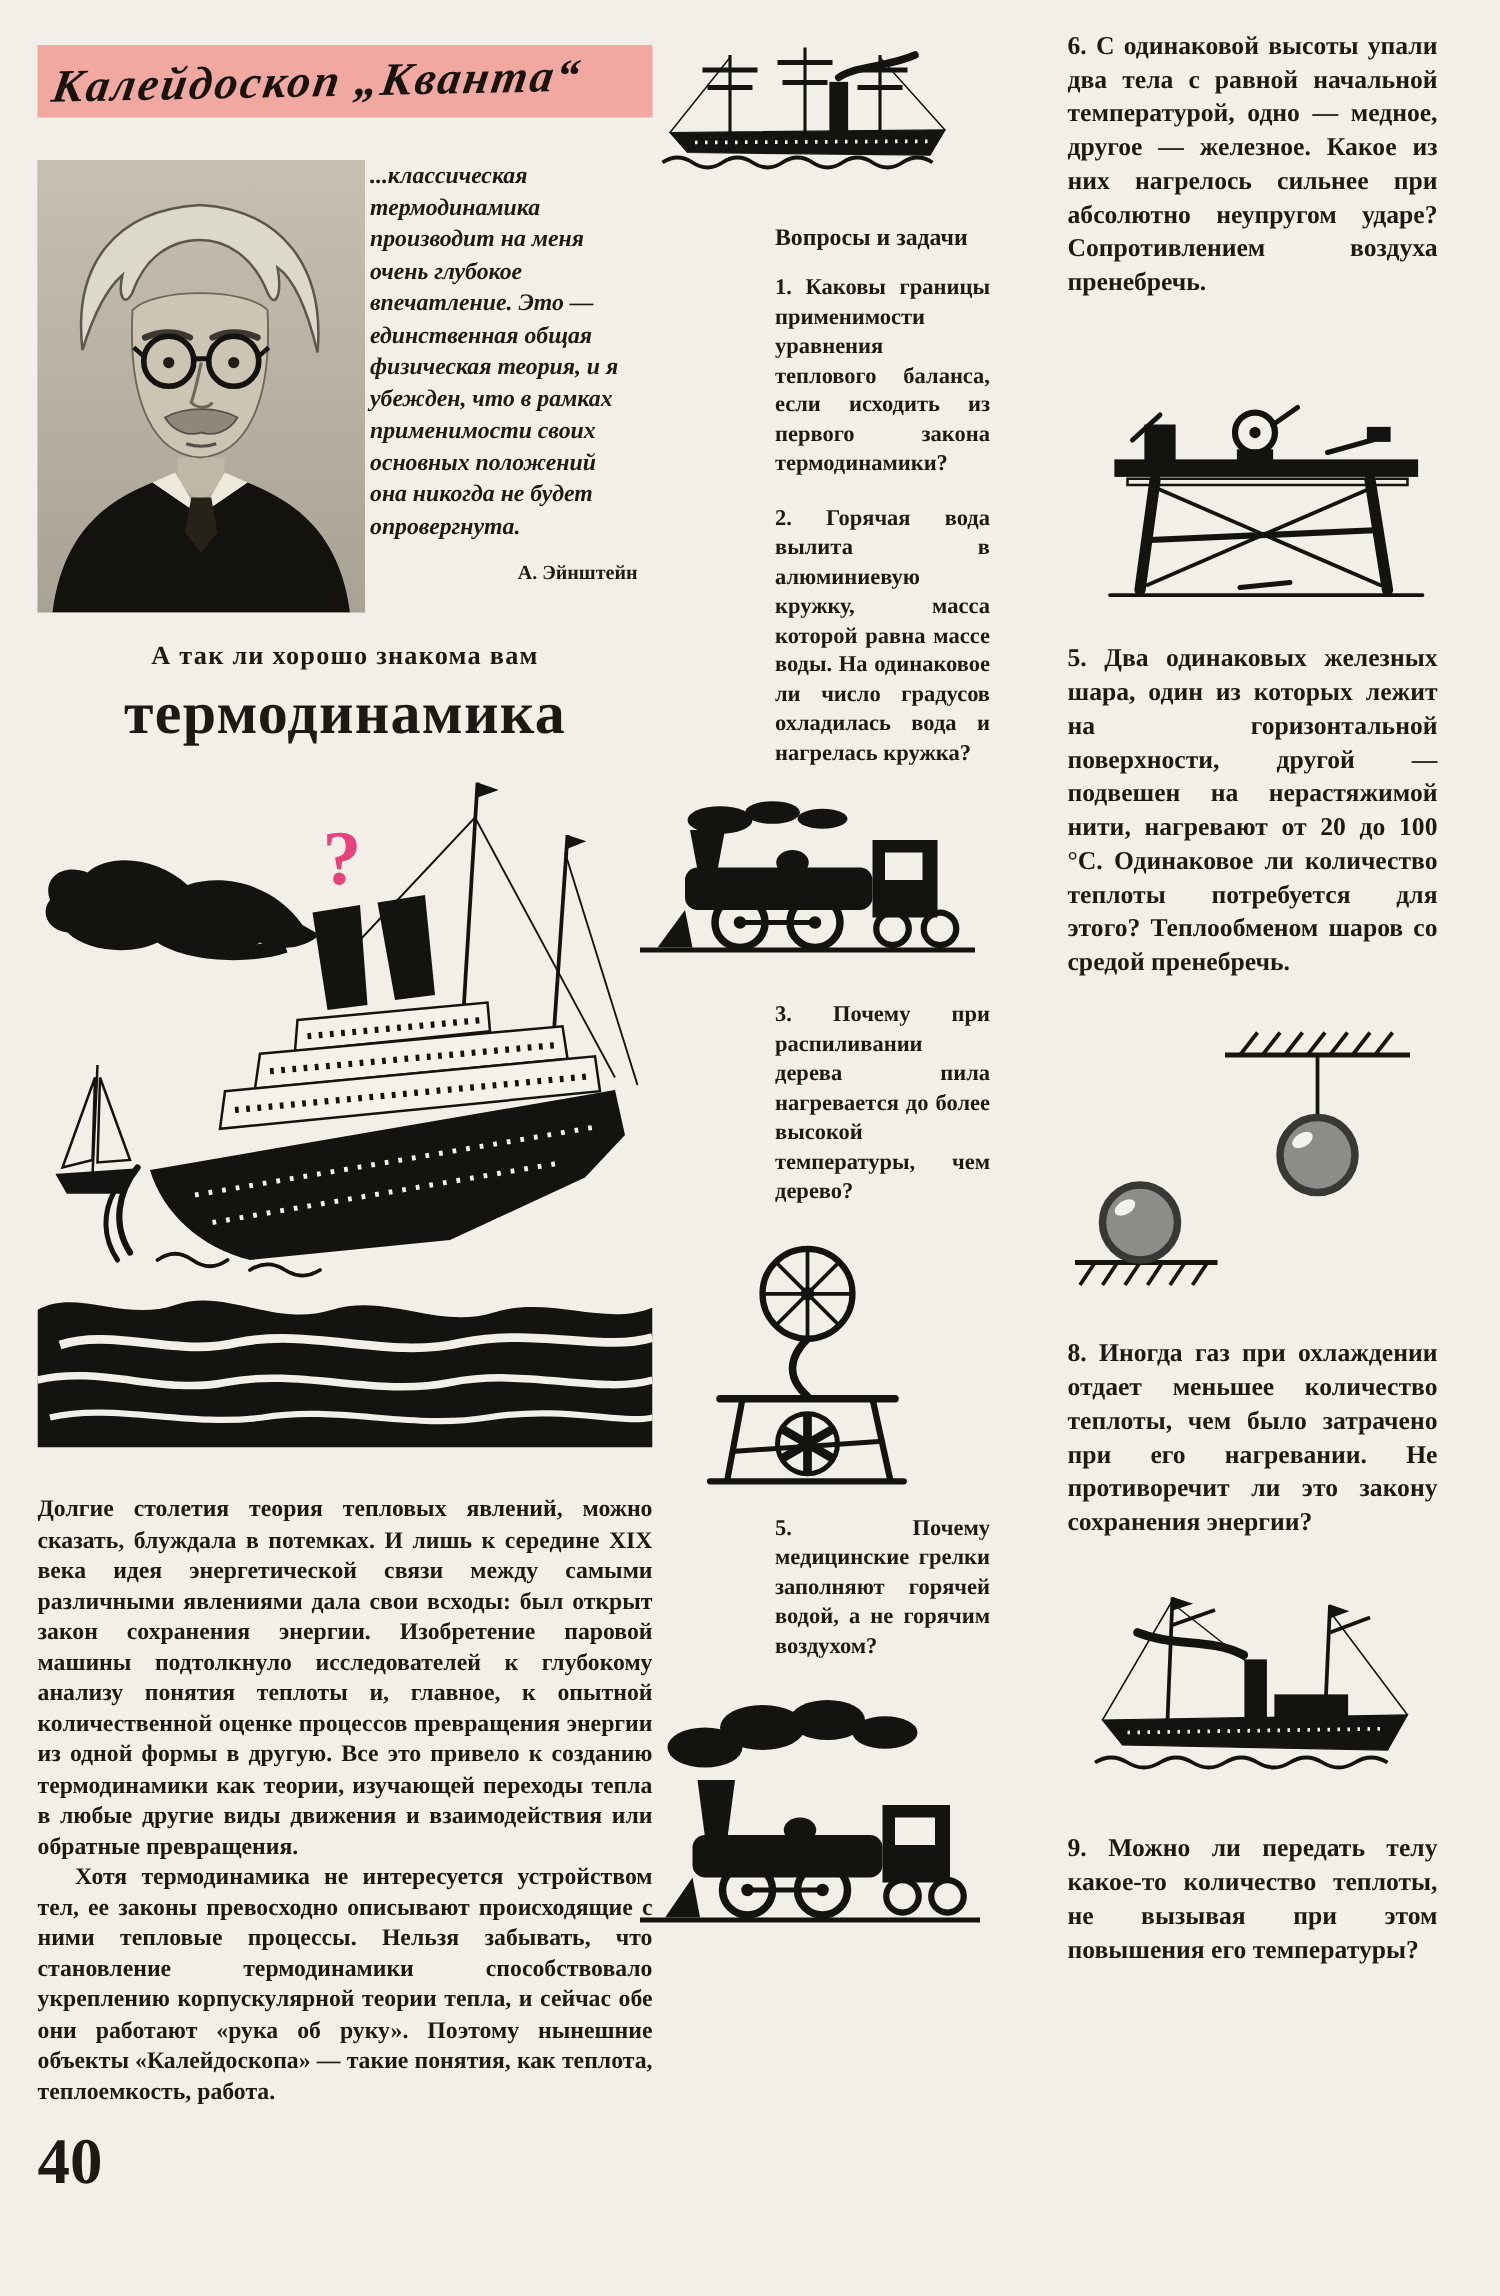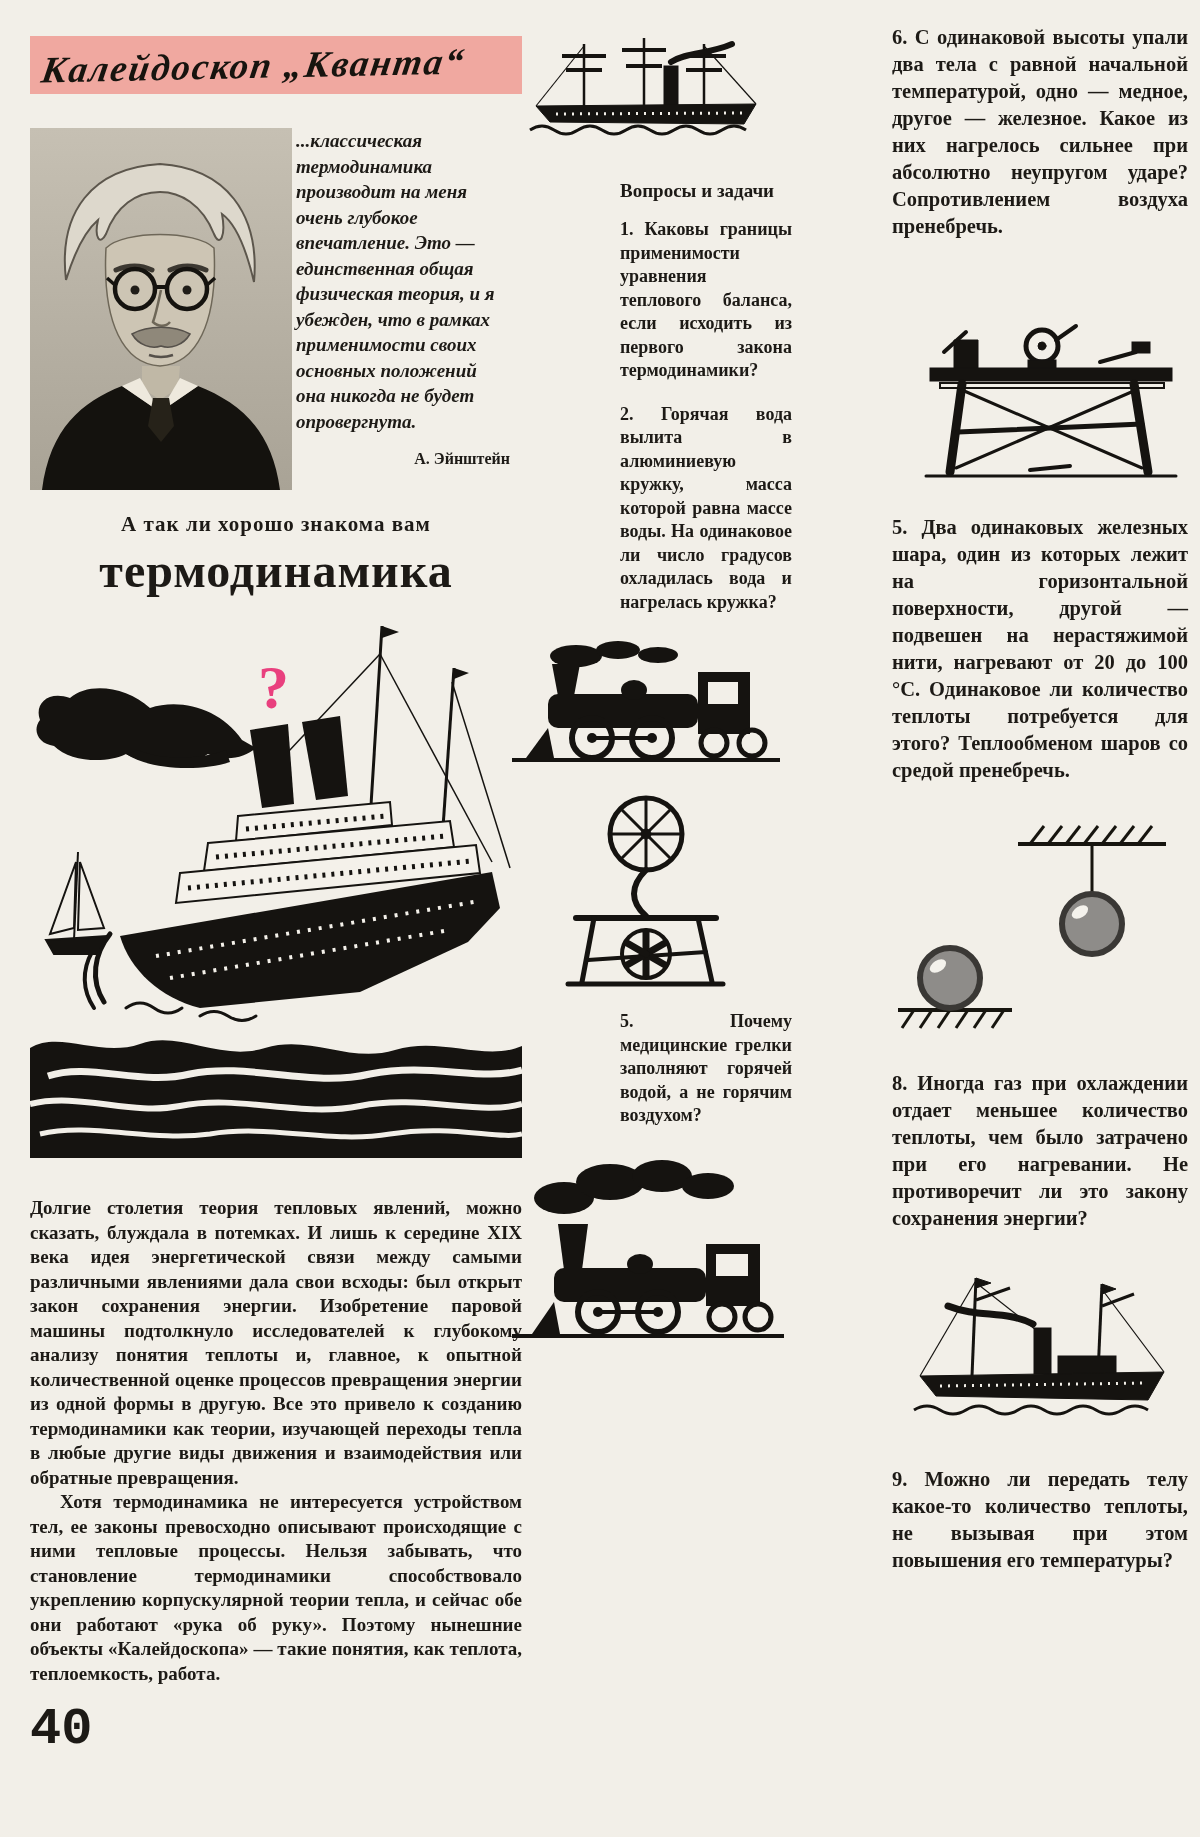--- a/index.html
+++ b/index.html
@@ -4,21 +4,21 @@
 <style>
   html,body{margin:0;padding:0;background:#d8d4cc;}
   .page{
     position:relative;width:1200px;height:1837px;margin:0 auto;
     background:#f2efe8;overflow:hidden;color:#1d1a16;
     font-family:"Liberation Serif","DejaVu Serif",serif;
   }
   
   .col-left{position:absolute;left:30px;top:36px;width:492px;}
   .col-mid{position:absolute;left:512px;top:30px;width:278px;}
-  .col-right{position:absolute;left:892px;top:24px;width:298px;}
+  .col-right{position:absolute;left:854px;top:24px;width:298px;}
 
   
   .banner{height:58px;background:#f0a8a0;display:flex;align-items:center;padding-left:12px;box-sizing:border-box;}
   .logo{
     font-style:italic;font-weight:bold;font-size:37px;letter-spacing:2px;
     transform:rotate(-1.2deg) skewX(-10deg);white-space:nowrap;color:#17140f;
   }
 
   .quote-row{display:flex;gap:4px;margin-top:34px;}
   .photo{width:262px;height:362px;flex:none;background:#b6b0a4;}
@@ -32,21 +32,21 @@
   .liner-wrap{position:relative;margin-top:12px;width:492px;height:548px;}
   .qmark{
     position:absolute;left:228px;top:46px;z-index:2;
     font-weight:bold;font-size:62px;color:#e9407e;line-height:1;
   }
 
   .intro{margin-top:38px;font-weight:bold;font-size:19px;line-height:24.5px;text-align:justify;hyphens:auto;-webkit-hyphens:auto;}
   .intro p{margin:0;}
   .intro .para2{text-indent:30px;}
 
-  .page-number{font-family:Liberation Mono, monospace;font-weight:bold;font-size:52px;margin-top:14px;}
+  .page-number{font-family:Liberation Serif, serif;font-weight:bold;font-size:52px;margin-top:14px;}
 
   
   .q{font-weight:bold;text-align:justify;hyphens:auto;-webkit-hyphens:auto;margin:0;}
   .col-mid .q{margin-left:108px;width:172px;font-size:18px;line-height:23.5px;}
   .col-right .q{width:296px;font-size:20.5px;line-height:27px;}
   .q-heading{margin:38px 0 0 108px;font-weight:bold;font-size:19px;white-space:nowrap;}
 
   .illo{display:block;}
   svg{display:block;}
 </style>
@@ -216,20 +216,21 @@
         <circle cx="140" cy="100" r="20" stroke-width="6"></circle>
         <circle cx="202" cy="105" r="13" stroke-width="5"></circle>
         <circle cx="240" cy="105" r="13" stroke-width="5"></circle>
         <line x1="80" y1="100" x2="140" y2="100" stroke-width="4"></line>
         <line x1="0" y1="122" x2="268" y2="122" stroke-width="4"></line>
       </g>
       <circle cx="80" cy="100" r="5" fill="#151310"></circle>
       <circle cx="140" cy="100" r="5" fill="#151310"></circle>
     </svg>
 
+    <p class="q" style="margin-top:36px;">3. Почему при распиливании дерева пила нагревается до более высокой температуры, чем дерево?</p>
 
     <svg class="illo" width="175" height="200" viewBox="0 0 175 200" style="margin-top:24px;margin-left:46px;">
       <g stroke="#151310" fill="none" stroke-linecap="round">
         <circle cx="88" cy="46" r="36" stroke-width="5"></circle>
         <g stroke-width="3">
           <line x1="88" y1="10" x2="88" y2="82"></line>
           <line x1="52" y1="46" x2="124" y2="46"></line>
           <line x1="63" y1="21" x2="113" y2="71"></line>
           <line x1="113" y1="21" x2="63" y2="71"></line>
         </g>

